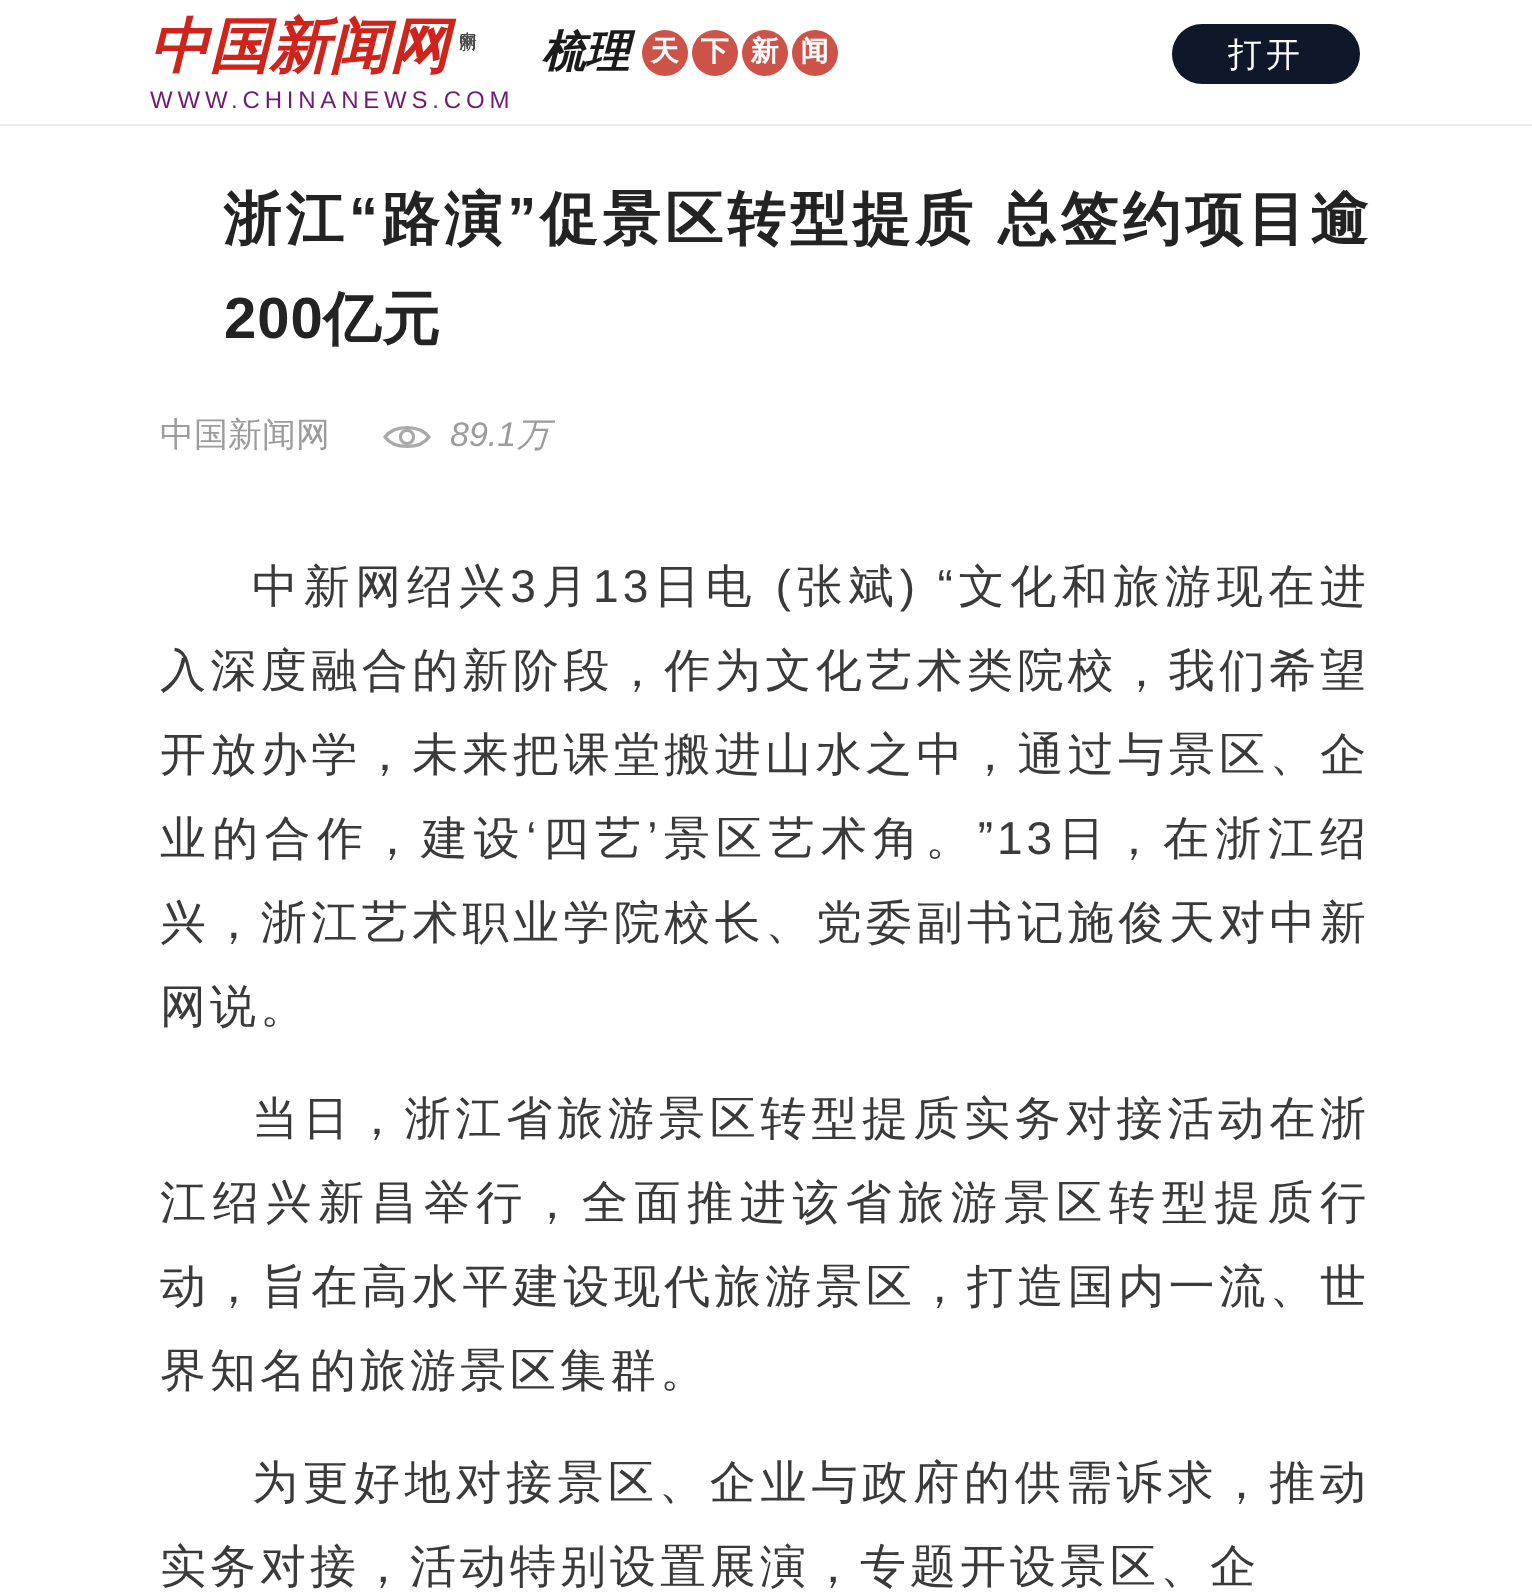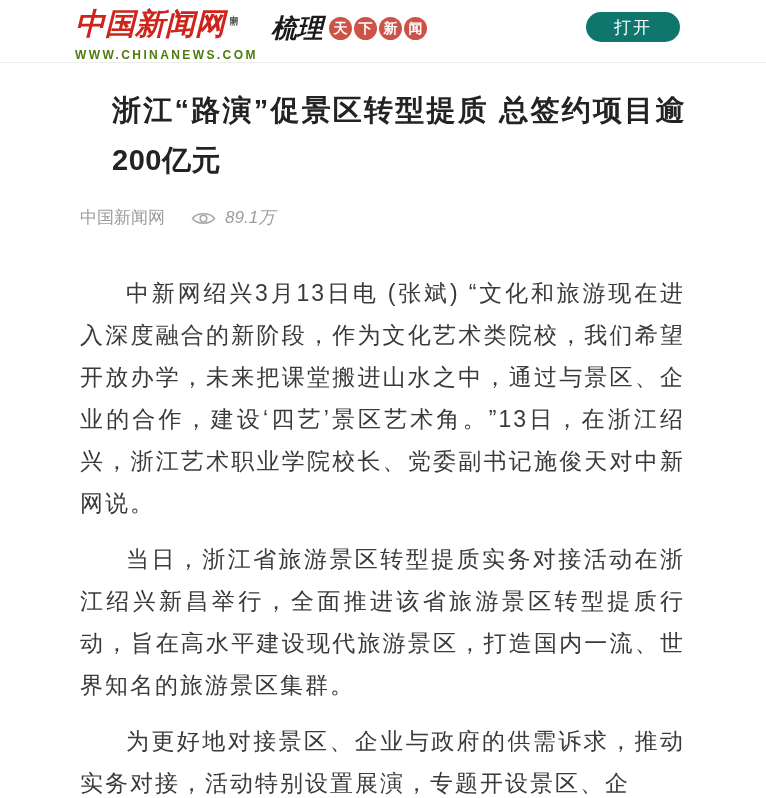--- a/index.html
+++ b/index.html
@@ -33,37 +33,37 @@
     writing-mode: vertical-rl;
     font-size: 9px;
     line-height: 10px;
     color: #4a4a4a;
     margin-left: 4px;
     height: 30px;
     letter-spacing: 1px;
   }
   .logo-url {
     font-size: 12px;
-    font-weight: bold;
+    font-weight: normal;
     letter-spacing: 2.4px;
-    color: #4d7c0f;
+    color: #701a75;
     margin-top: 2px;
     white-space: nowrap;
   }
   .slogan {
     display: flex;
     align-items: center;
     margin-left: 32px;
     margin-top: 3px;
   }
   .slogan-prefix {
     font-family: "DejaVu Serif", serif;
     font-weight: bold;
     font-style: italic;
-    font-size: 26px;
+    font-size: 22px;
     color: #1b1b1b;
     margin-right: 4px;
     white-space: nowrap;
     text-align: right;
   }
   .seal {
     width: 23px; height: 23px;
     border-radius: 50%;
     background: #cd5348;
     color: #ffffff;
@@ -74,21 +74,21 @@
     margin-left: 2px;
   }
   .open-btn {
     position: absolute;
     top: 12px;
     right: 86px;
     width: 94px;
     height: 30px;
     border: none;
     border-radius: 15px;
-    background: #0f766e;
+    background: #0f172a;
     color: #ffffff;
     font-size: 17px;
     letter-spacing: 2px;
     font-family: "Liberation Sans", sans-serif;
     cursor: pointer;
   }
 
   
   .main { padding: 0 81px 0 80px; }
   .article-title {

